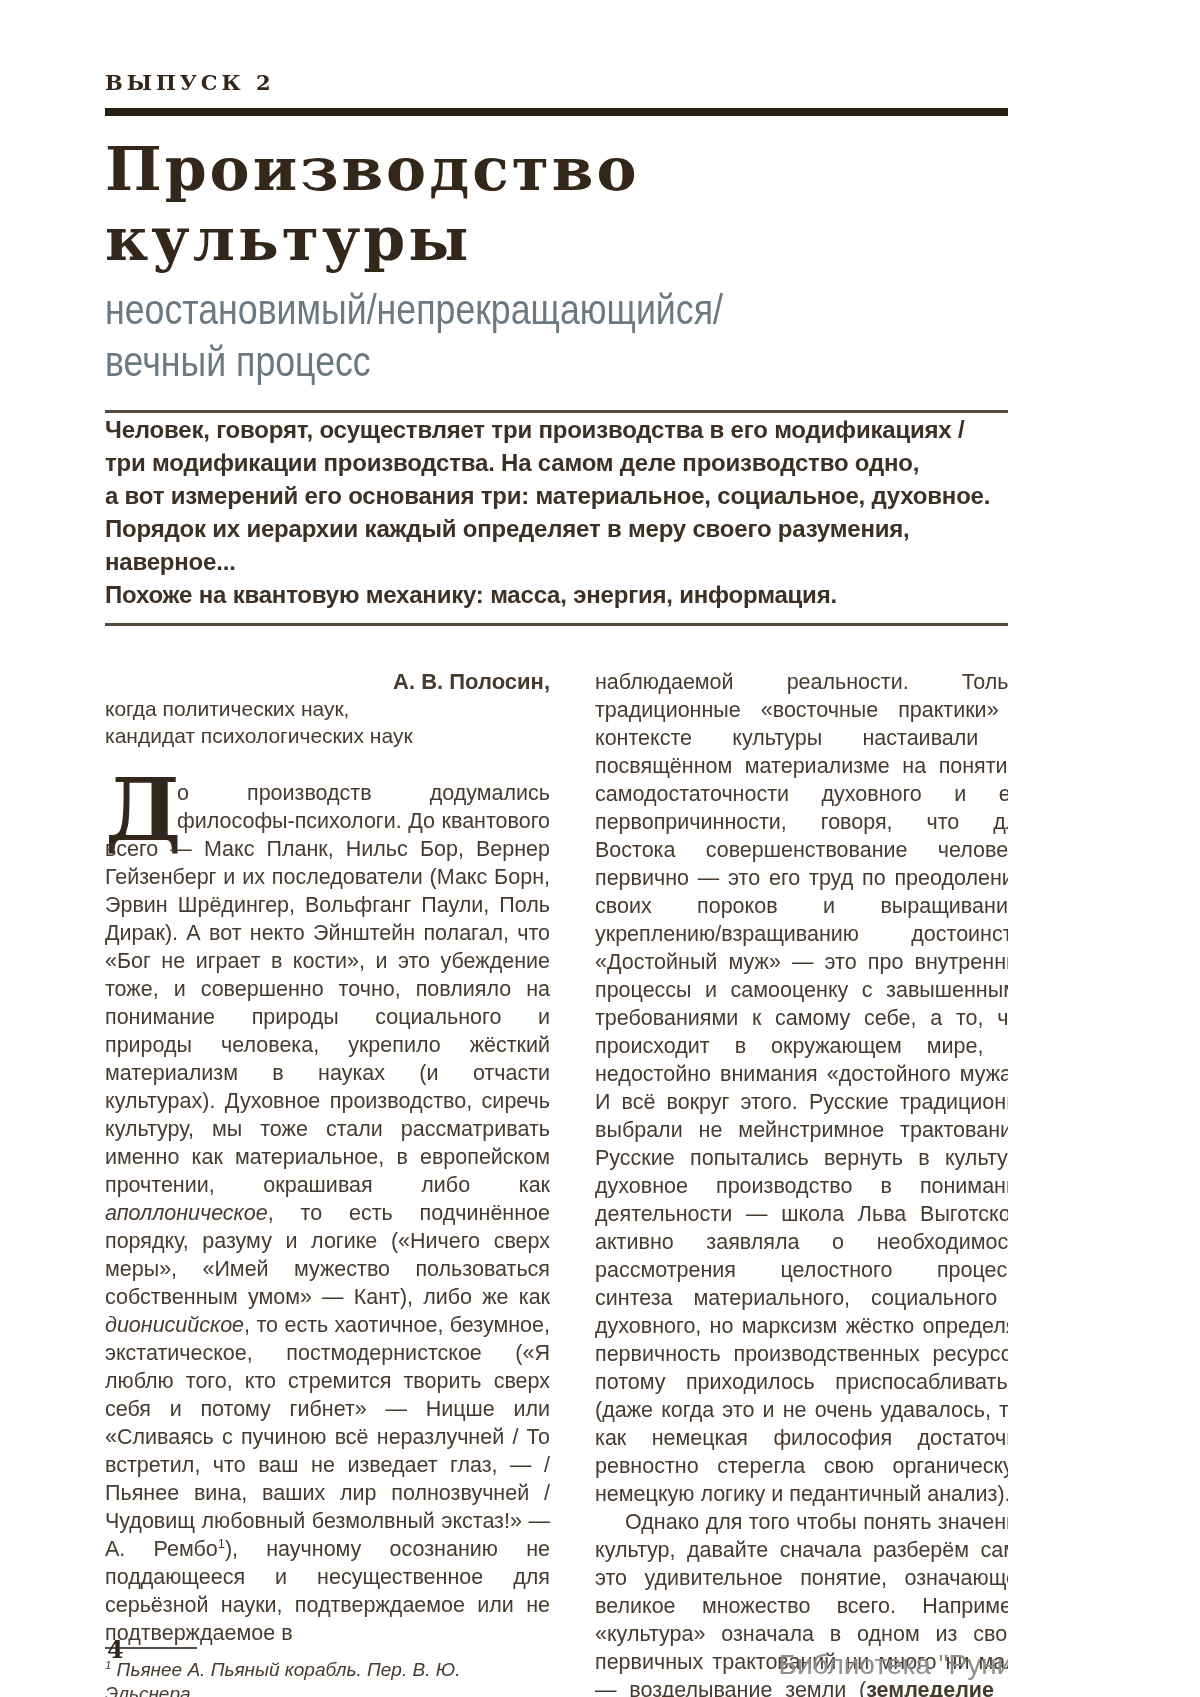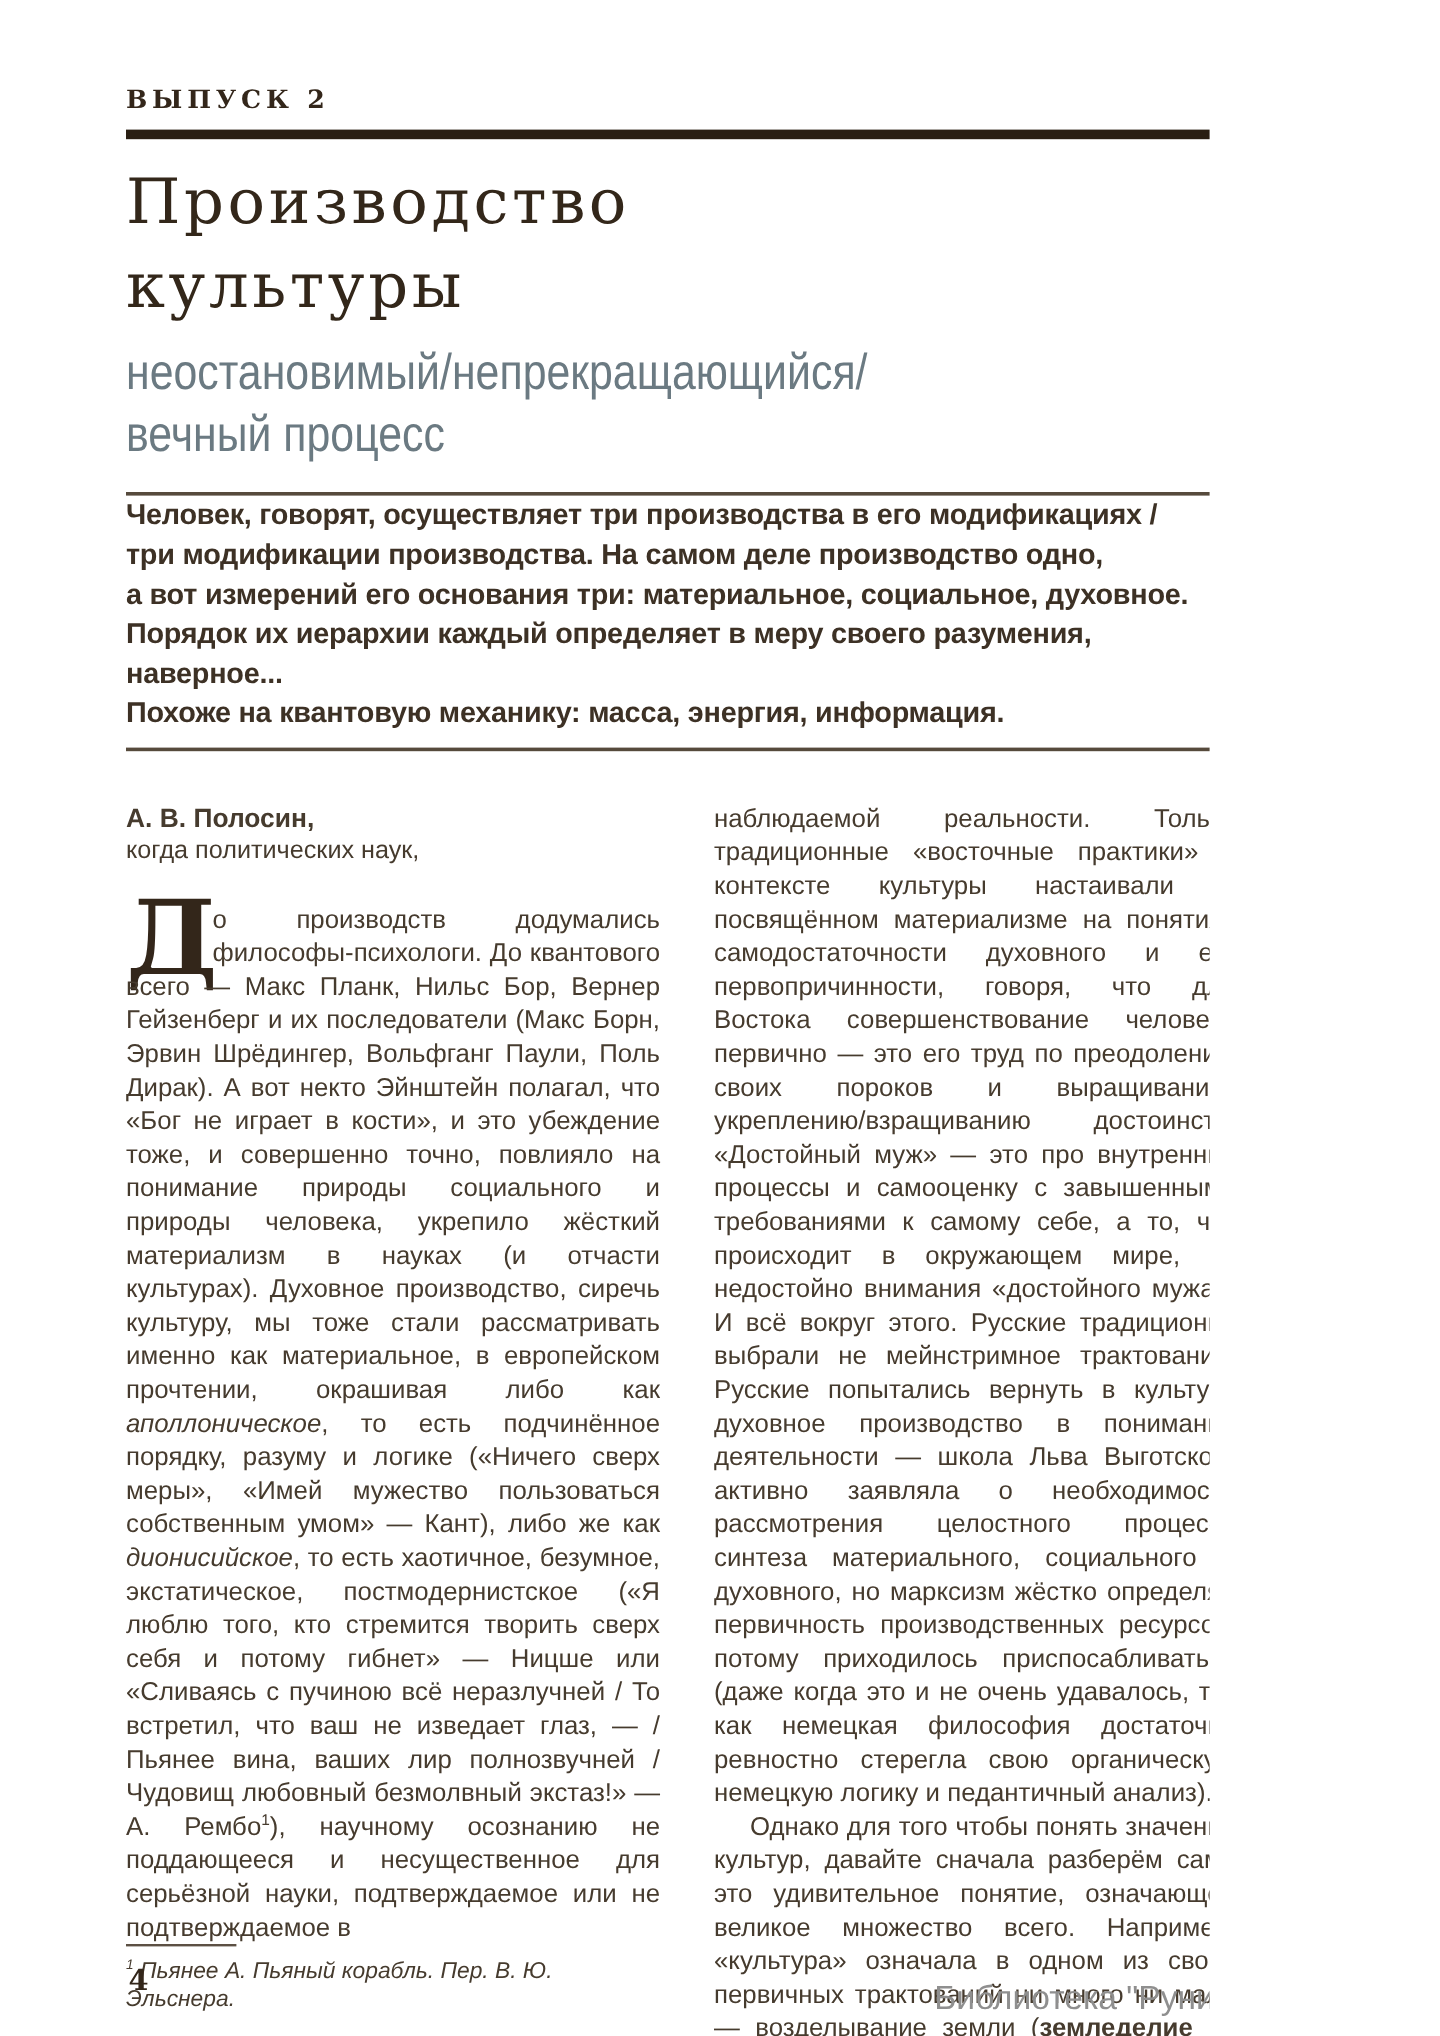--- a/index.html
+++ b/index.html
@@ -16,21 +16,21 @@
     margin-top:70px;
     font-family:"DejaVu Serif",serif;
     font-weight:700;font-size:21px;line-height:26px;
     letter-spacing:4px;color:#33261a;
   }
   .rule-thick{margin-top:12px;height:8px;background:#2a1f13;}
 
   .title{
     margin-top:18px;
     font-family:"DejaVu Serif",serif;
-    font-weight:400;font-size:52px;line-height:70px;
+    font-weight:700;font-size:60px;line-height:70px;
     letter-spacing:3px;color:#33271a;
   }
 
   .subtitle{
     margin-top:10px;height:104px;
     font-family:"Liberation Sans",sans-serif;
     font-weight:300;font-size:42px;line-height:52px;
     color:#6b7a82;
     transform:scaleX(0.85);transform-origin:left top;
     white-space:nowrap;
@@ -44,21 +44,21 @@
     font-weight:700;font-size:24px;line-height:33px;
     color:#3d3125;letter-spacing:-0.2px;
   }
 
   .columns{margin-top:42px;display:flex;height:945px;}
   .col-left{width:445px;display:flex;flex-direction:column;}
   .col-gap{width:45px;flex:none;}
   .col-right{width:435px;}
 
   .author{color:#463b2e;font-size:21px;line-height:27px;margin-bottom:30px;}
-  .author .name{font-weight:700;font-size:22px;}
+  .author .name{font-weight:700;font-size:22px;text-align:right;}
 
   .body-par{
     margin:0;
     font-size:21.5px;line-height:28px;
     color:#463b2e;text-align:justify;
   }
   .body-par + .body-par{margin-top:0;}
   .indent-par{text-indent:30px;}
 
   .dropcap{
@@ -110,20 +110,21 @@
     <div class="lead">Человек, говорят, осуществляет три производства в его модификациях /<br>три модификации производства. На самом деле производство одно,<br>а вот измерений его основания три: материальное, социальное, духовное.<br>Порядок их иерархии каждый определяет в меру своего разумения, наверное...<br>Похоже на квантовую механику: масса, энергия, информация.</div>
 
     <div class="rule-thin rule-below-lead"></div>
 
     <div class="columns">
 
       <div class="col-left">
         <div class="author">
           <div class="name">А. В. Полосин,</div>
           <div>когда политических наук,</div>
+          <div>кандидат психологических наук</div>
         </div>
 
         <p class="body-par">
           <span class="dropcap">Д</span><span><span>о производств додумались философы-психологи. До квантового всего — Макс Планк, Нильс Бор, Вернер Гейзенберг и их последователи (Макс Борн, Эрвин Шрёдингер, Вольфганг Паули, Поль Дирак). А вот некто Эйнштейн полагал, что «Бог не играет в кости», и это убеждение тоже, и совершенно точно, повлияло на понимание природы социального и природы человека, укрепило жёсткий материализм в науках (и отчасти культурах). Духовное производство, сиречь культуру, мы тоже стали рассматривать именно как материальное, в европейском прочтении, окрашивая либо как </span><i>аполлоническое</i><span>, то есть подчинённое порядку, разуму и логике («Ничего сверх меры», «Имей мужество пользоваться собственным умом» — Кант), либо же как </span><i>дионисийское</i><span>, то есть хаотичное, безумное, экстатическое, постмодернистское («Я люблю того, кто стремится творить сверх себя и потому гибнет» — Ницше или «Сливаясь с пучиною всё неразлучней / То встретил, что ваш не изведает глаз, — / Пьянее вина, ваших лир полнозвучней / Чудовищ любовный безмолвный экстаз!» — А. Рембо</span><sup>1</sup><span>), научному осознанию не поддающееся и несущественное для серьёзной науки, подтверждаемое или не подтверждаемое в</span></span>
         </p>
 
         <div class="footnote">
           <div class="footnote-rule"></div>
           <div class="footnote-text"><sup>1</sup><span> Пьянее А. Пьяный корабль. Пер. В. Ю. Эльснера.</span></div>
         </div>

